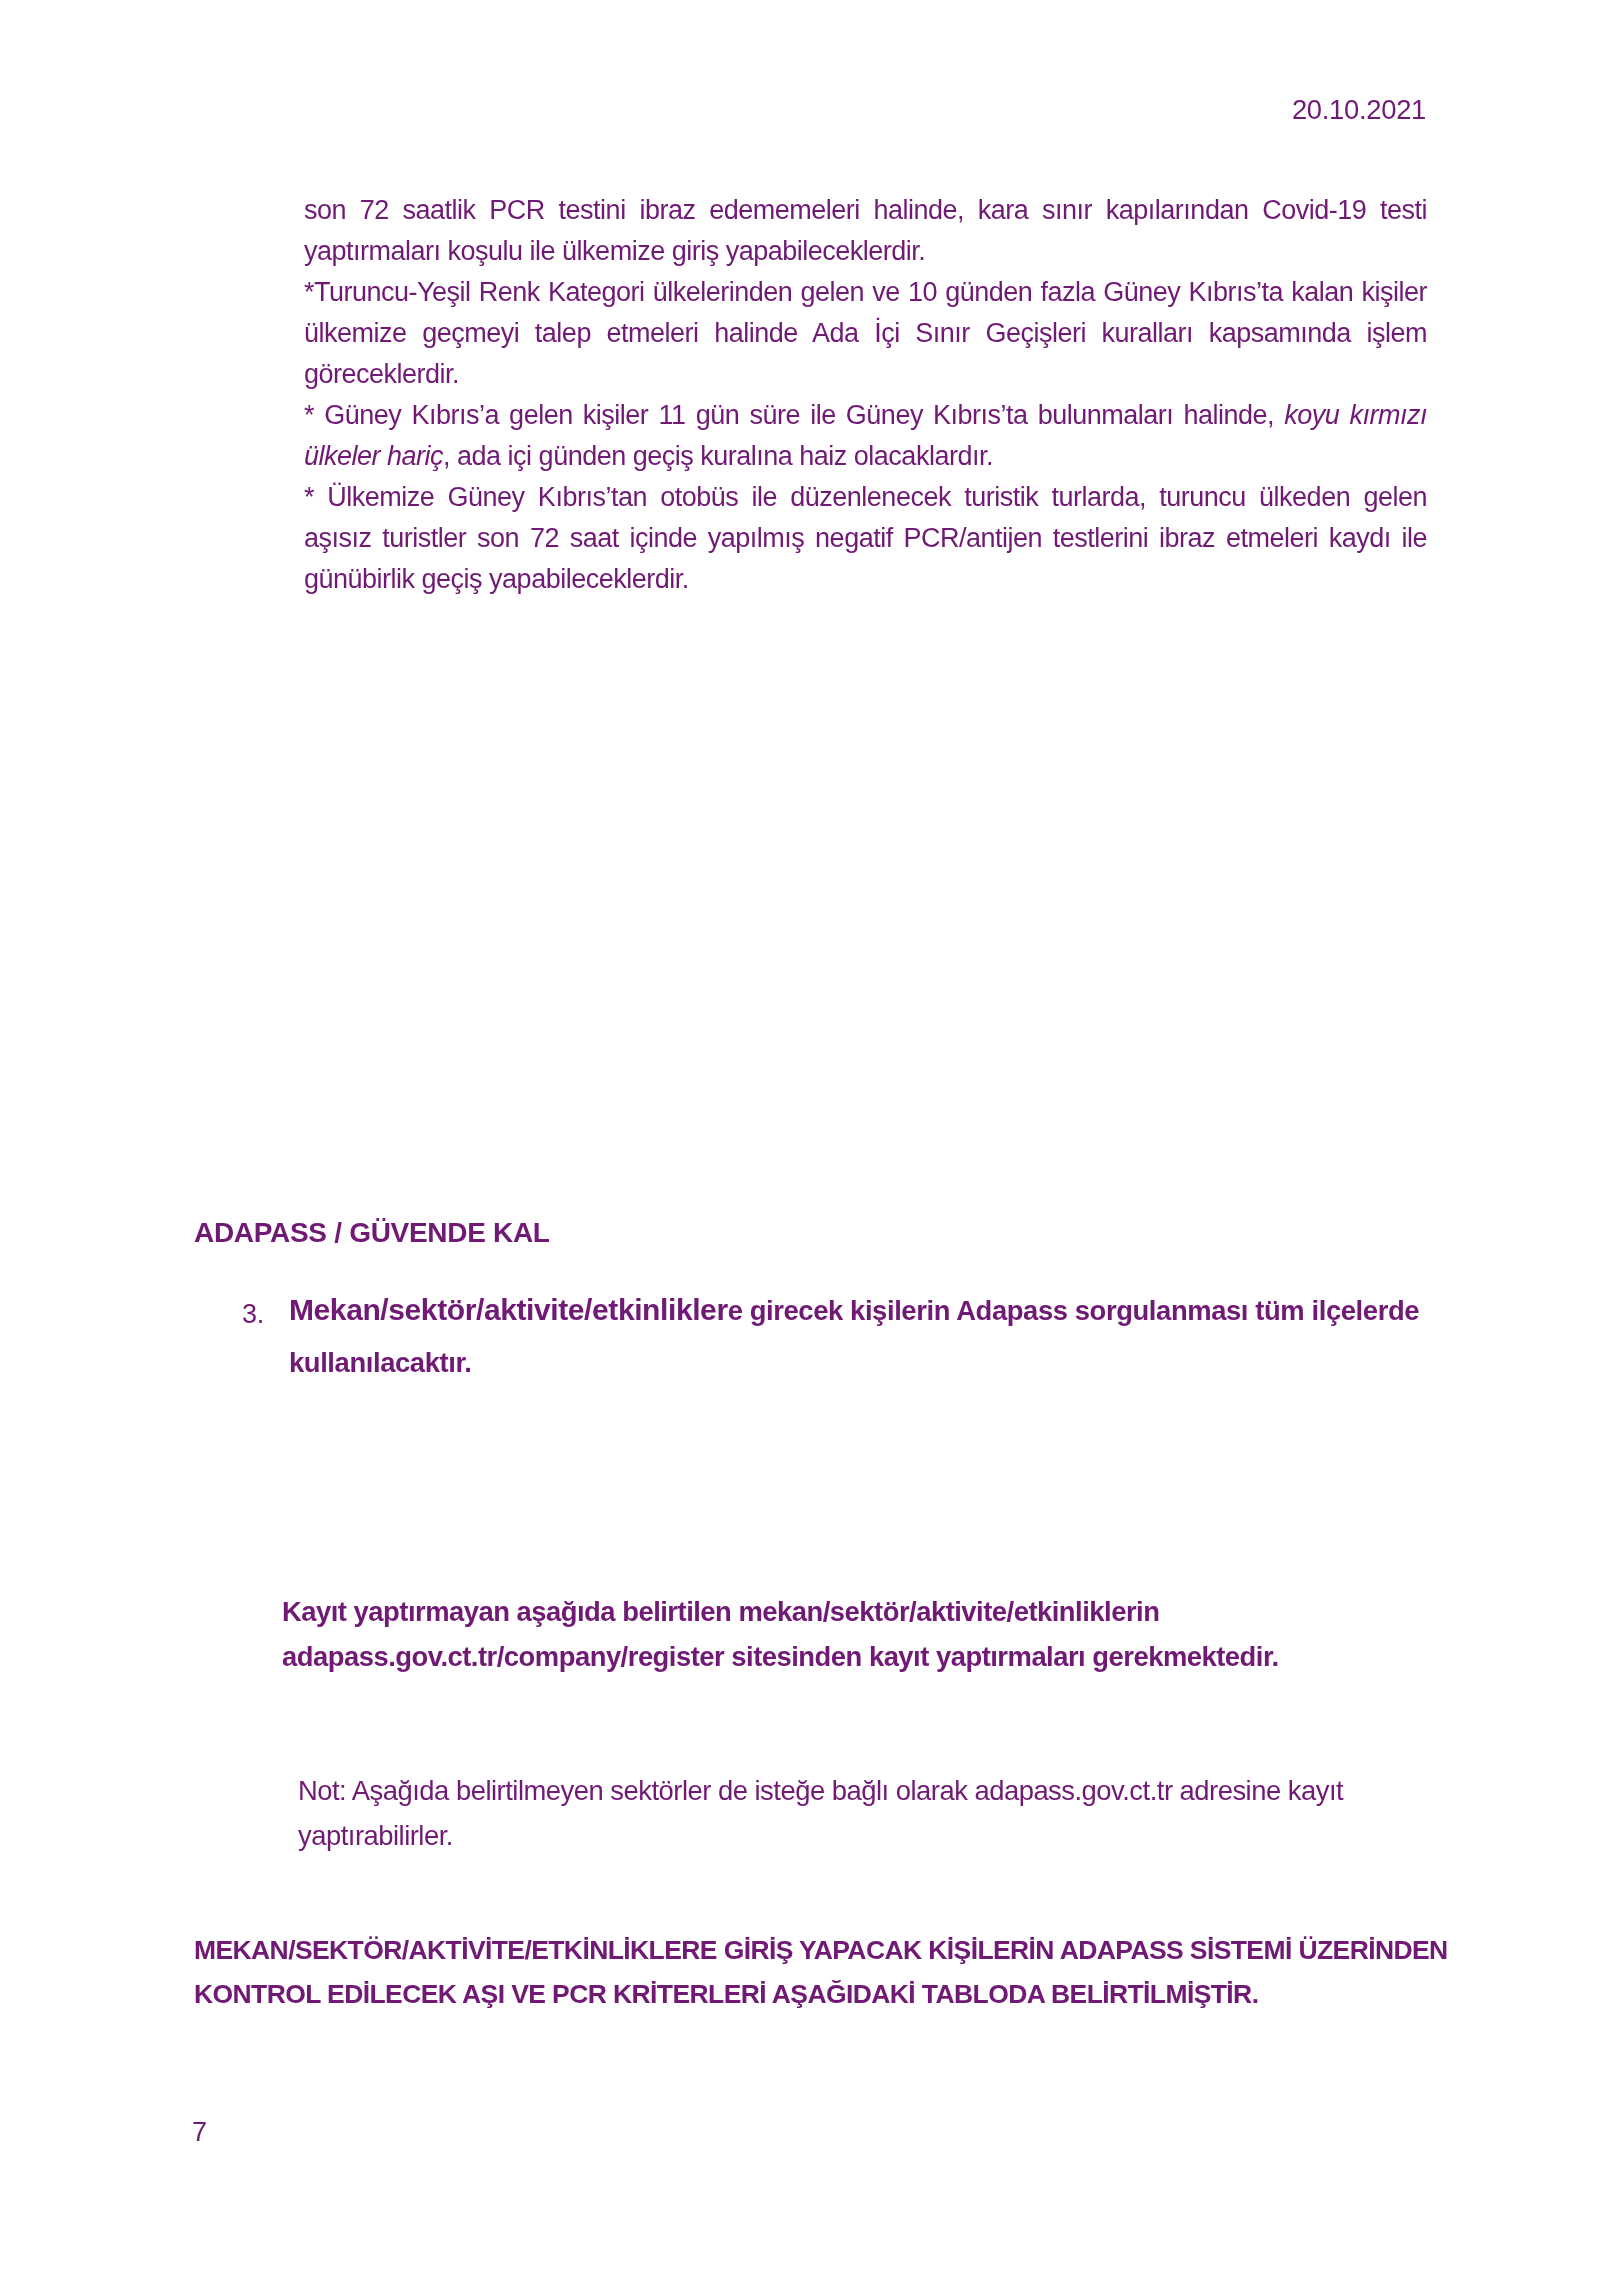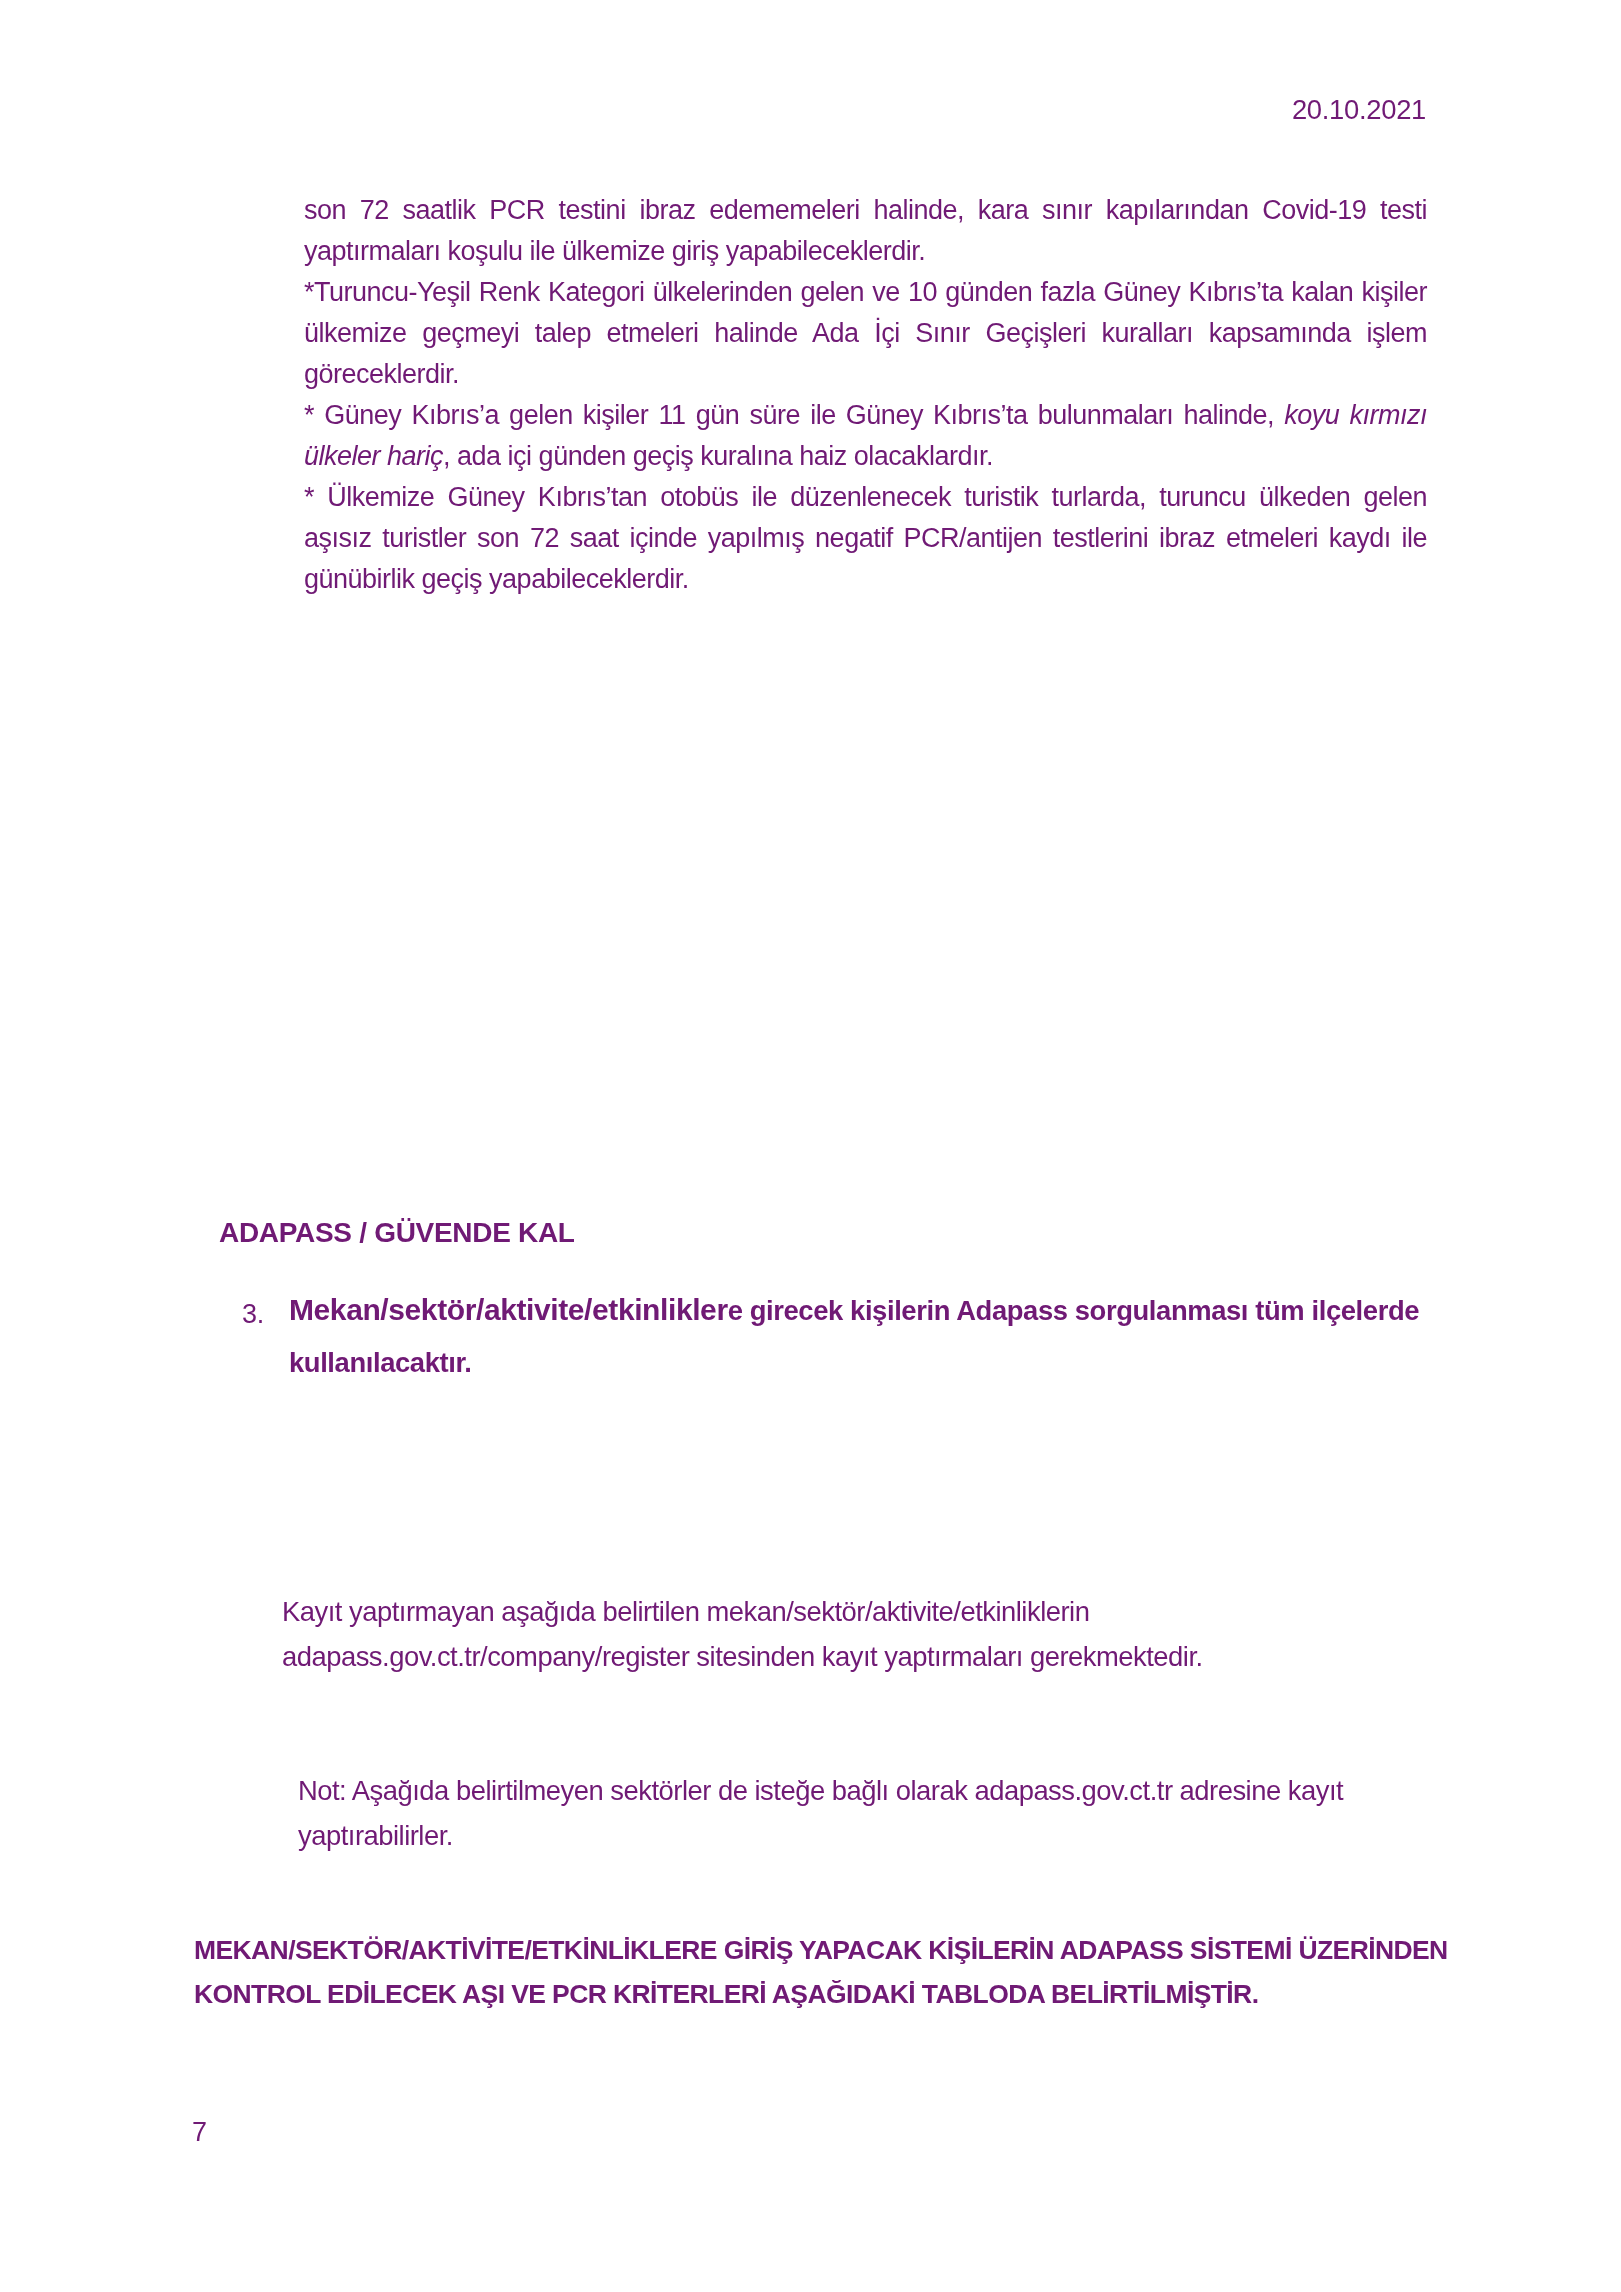--- a/index.html
+++ b/index.html
@@ -39,40 +39,39 @@
     top: 190px;
     left: 304px;
     width: 1123px;
   }
   .section-heading {
     top: 1217px;
     left: 194px;
     font-size: 28px;
     font-weight: bold;
     letter-spacing: -0.3px;
-    margin-left: 25px;
   }
   .item-number {
     top: 1299px;
     left: 242px;
     font-size: 27px;
     letter-spacing: -0.3px;
   }
   .item-title {
     top: 1286px;
     left: 289px;
     width: 1138px;
     line-height: 48px;
     font-weight: bold;
     letter-spacing: -0.4px;
   }
   .item-title .title-big   { font-size: 30px; }
   .item-title .title-rest  { font-size: 27.4px; }
   .register-p { top: 1415px; left: 282px; width: 1145px; }
-  .kayit-p    { top: 1589px; left: 282px; width: 1145px; }
+  .kayit-p    { top: 1589px; left: 282px; width: 1145px; font-weight: bold; }
   .not-p      { top: 1768px; left: 298px; width: 1145px; }
   .criteria-p {
     top: 1928px;
     left: 194px;
     width: 1274px;
     font-size: 26.5px;
     font-weight: bold;
     line-height: 44px;
     letter-spacing: -0.6px;
   }

